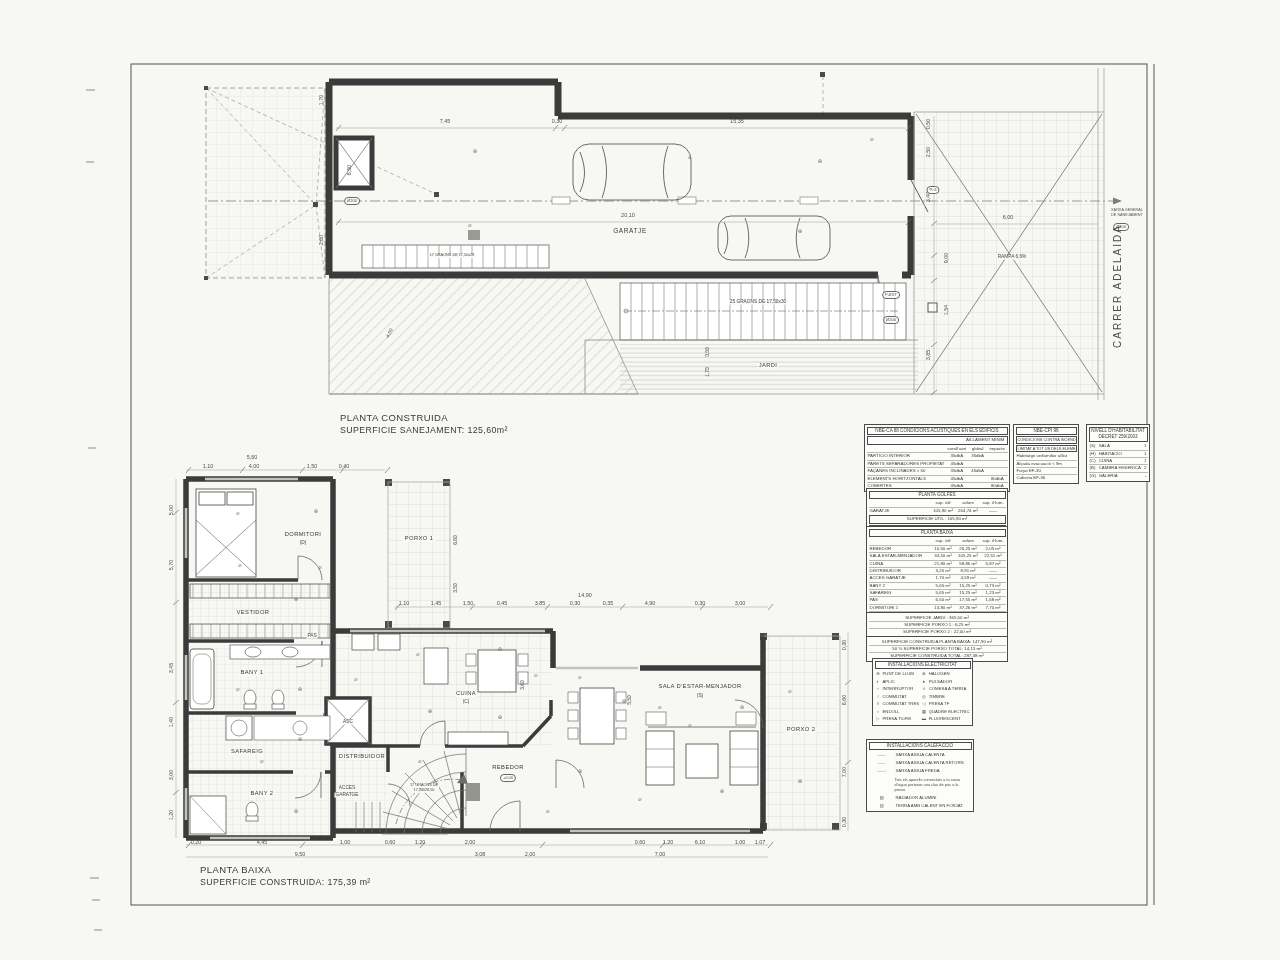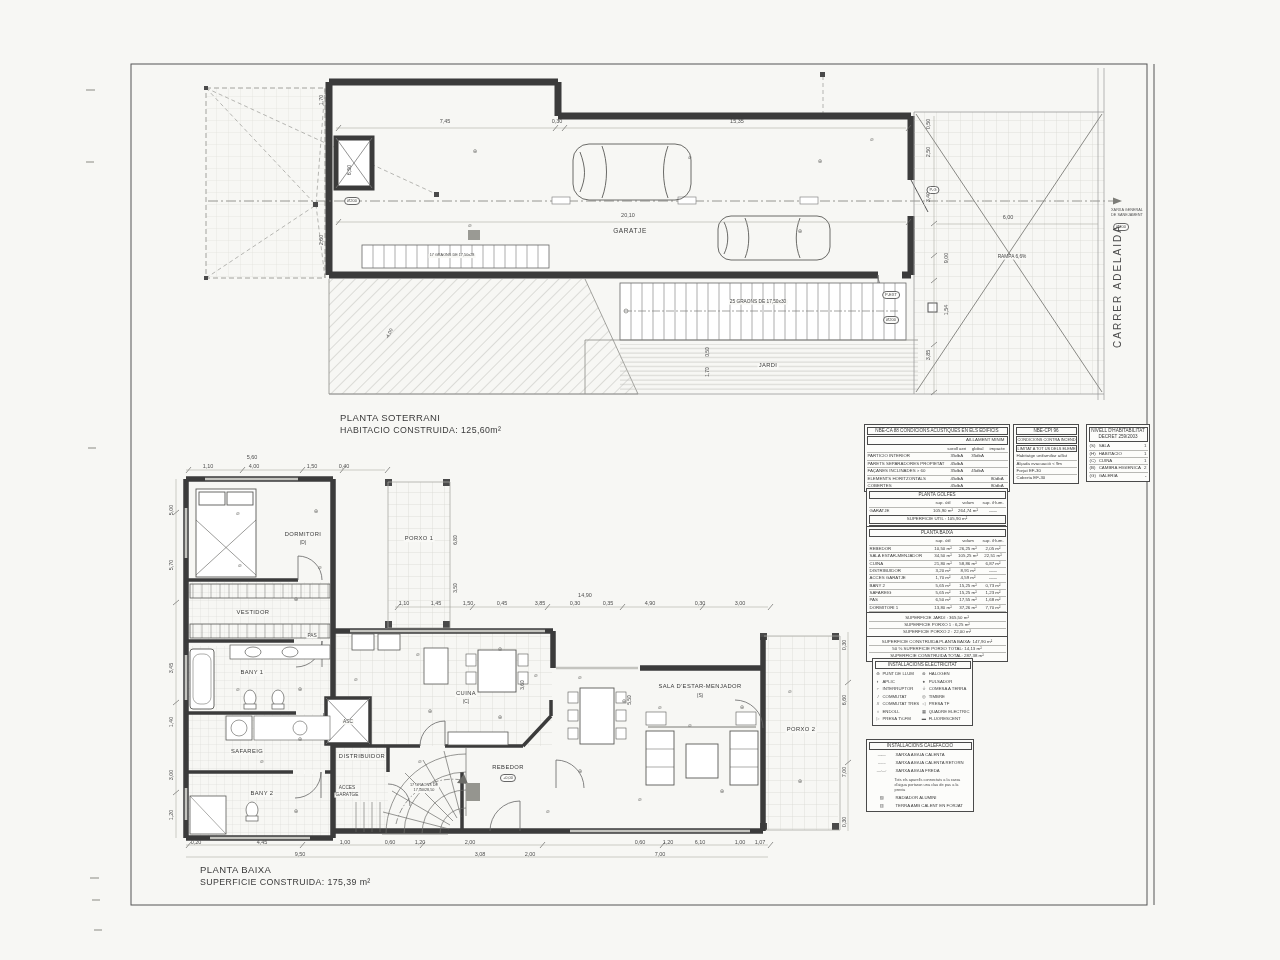--- a/index.html
+++ b/index.html
@@ -464,22 +464,22 @@
       <span class="ov sym" style="left: 690px; top: 726px;">⌀</span>
       <span class="ov sym" style="left: 580px; top: 772px;">⊕</span>
       <span class="ov sym" style="left: 640px; top: 800px;">⌀</span>
       <span class="ov sym" style="left: 722px; top: 792px;">⊕</span>
       <span class="ov sym" style="left: 790px; top: 692px;">⌀</span>
       <span class="ov sym" style="left: 800px; top: 782px;">⊕</span>
       <span class="ov sym" style="left: 548px; top: 812px;">⌀</span>
     </div>
 
   <div class="plan-title" style="left:340px;top:412px;">
-    <div>PLANTA SOTERRANI</div>
-    <div class="l2">HABITACIO CONSTRUIDA: 125,60m²</div>
+    <div>PLANTA CONSTRUIDA</div>
+    <div class="l2">SUPERFICIE SANEJAMENT: 125,60m²</div>
   </div>
   <div class="plan-title" style="left:200px;top:864px;">
     <div>PLANTA BAIXA</div>
     <div class="l2">SUPERFICIE CONSTRUIDA: 175,39 m²</div>
   </div>
 
   <div class="street" style="left:1117px;top:286px;">CARRER ADELAIDA</div>
 
   <div class="tbl" style="left:864px;top:424px;width:146px;">
     <div class="tt">NBE-CA 88 CONDICIONS ACUSTIQUES EN ELS EDIFICIS</div>

